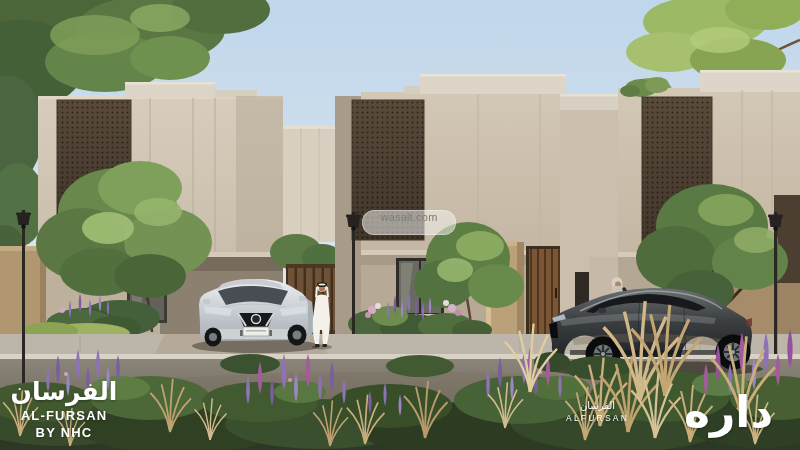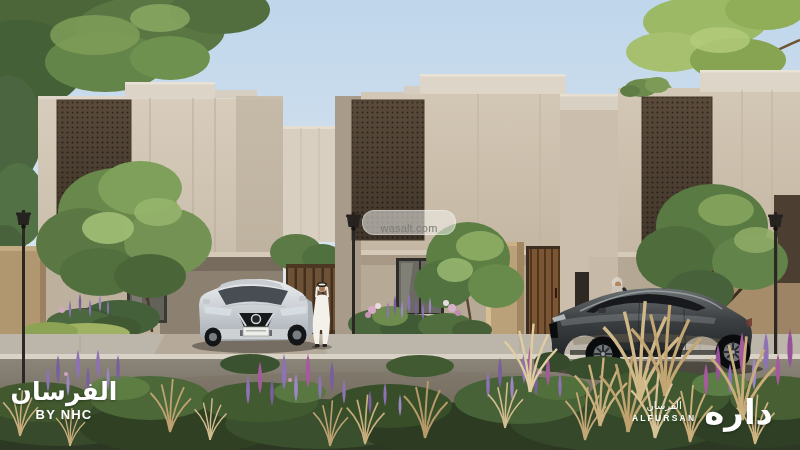--- a/index.html
+++ b/index.html
@@ -1,33 +1,33 @@
 <!DOCTYPE html>
 <html><head>
 <meta charset="utf-8">
 <style>
   html,body{margin:0;padding:0;background:#222;}
   .stage{position:relative;width:800px;height:450px;overflow:hidden;
          font-family:"Liberation Sans",sans-serif;}
   .stage svg{position:absolute;inset:0;display:block;}
   .watermark{position:absolute;left:362px;top:210px;width:92px;height:23px;
     background:rgba(243,242,238,.55);border:1px solid rgba(255,255,255,.35);
-    border-radius:12px;display:flex;align-items:flex-end;justify-content:center;
+    border-radius:12px;display:flex;align-items:flex-start;justify-content:center;
     font-size:11px;color:#7d7d76;letter-spacing:.2px;}
   .brand-left{position:absolute;left:10px;top:378px;width:108px;text-align:center;
     color:#fff;text-shadow:0 1px 3px rgba(0,0,0,.35);}
   .bl-ar{font-family:"DejaVu Sans",sans-serif;font-size:25px;font-weight:700;line-height:27px;}
   .bl-en{font-size:13px;font-weight:700;letter-spacing:1.2px;margin-top:3px;}
   .bl-sub{font-size:13px;font-weight:700;letter-spacing:1.2px;margin-top:2px;}
   .brand-right{position:absolute;right:27px;top:396px;display:flex;align-items:flex-end;gap:8px;
     color:#fff;text-shadow:0 1px 3px rgba(0,0,0,.35);}
   .br-col{text-align:center;padding-bottom:5px;}
   .br-ar-small{font-family:"DejaVu Sans",sans-serif;font-size:10px;line-height:11px;}
-  .br-en-small{font-size:8.5px;font-weight:700;letter-spacing:2.2px;margin-top:2px;}
-  .br-ar-big{font-family:"DejaVu Sans",sans-serif;font-size:34px;font-weight:700;line-height:32px;}
+  .br-en-small{font-size:8.5px;font-weight:400;letter-spacing:2.2px;margin-top:2px;}
+  .br-ar-big{font-family:"DejaVu Sans",sans-serif;font-size:44px;font-weight:700;line-height:32px;margin-left:47px;}
 </style>
 </head>
 <body>
 
 <div class="stage">
 <svg viewBox="0 0 800 450" width="800" height="450">
   <defs>
     <linearGradient id="sky" x1="0" y1="0" x2="0" y2="1">
       <stop offset="0" stop-color="#bfd6eb"></stop>
           <stop offset=".55" stop-color="#d8e4ee"></stop>
@@ -480,20 +480,21 @@
     <use href="#tuft" transform="translate(755,444) scale(1.3)" style="color:#cfb583"></use>
   </g>
 </svg>
 
 <div class="watermark">
   <span>wasalt.com</span>
 </div>
 
 <div class="brand-left">
   <div class="bl-ar" dir="rtl">الفرسان</div>
+  <div class="bl-en">AL-FURSAN</div>
   <div class="bl-sub">BY NHC</div>
 </div>
 
 <div class="brand-right">
   <div class="br-col">
     <div class="br-ar-small" dir="rtl">الفرسان</div>
     <div class="br-en-small">ALFURSAN</div>
   </div>
   <div class="br-ar-big" dir="rtl">داره</div>
 </div>

